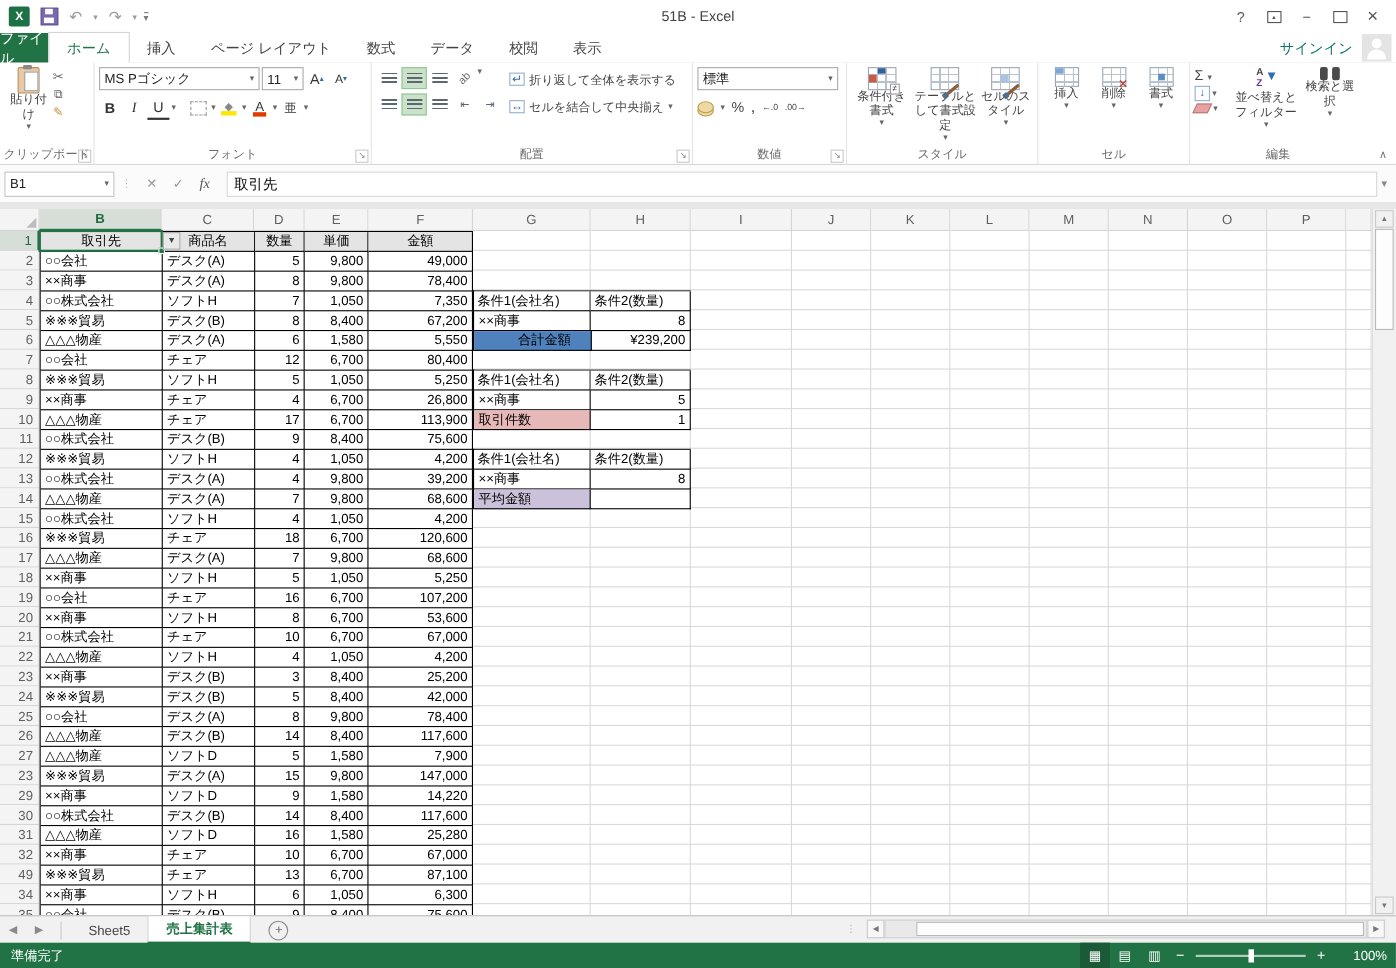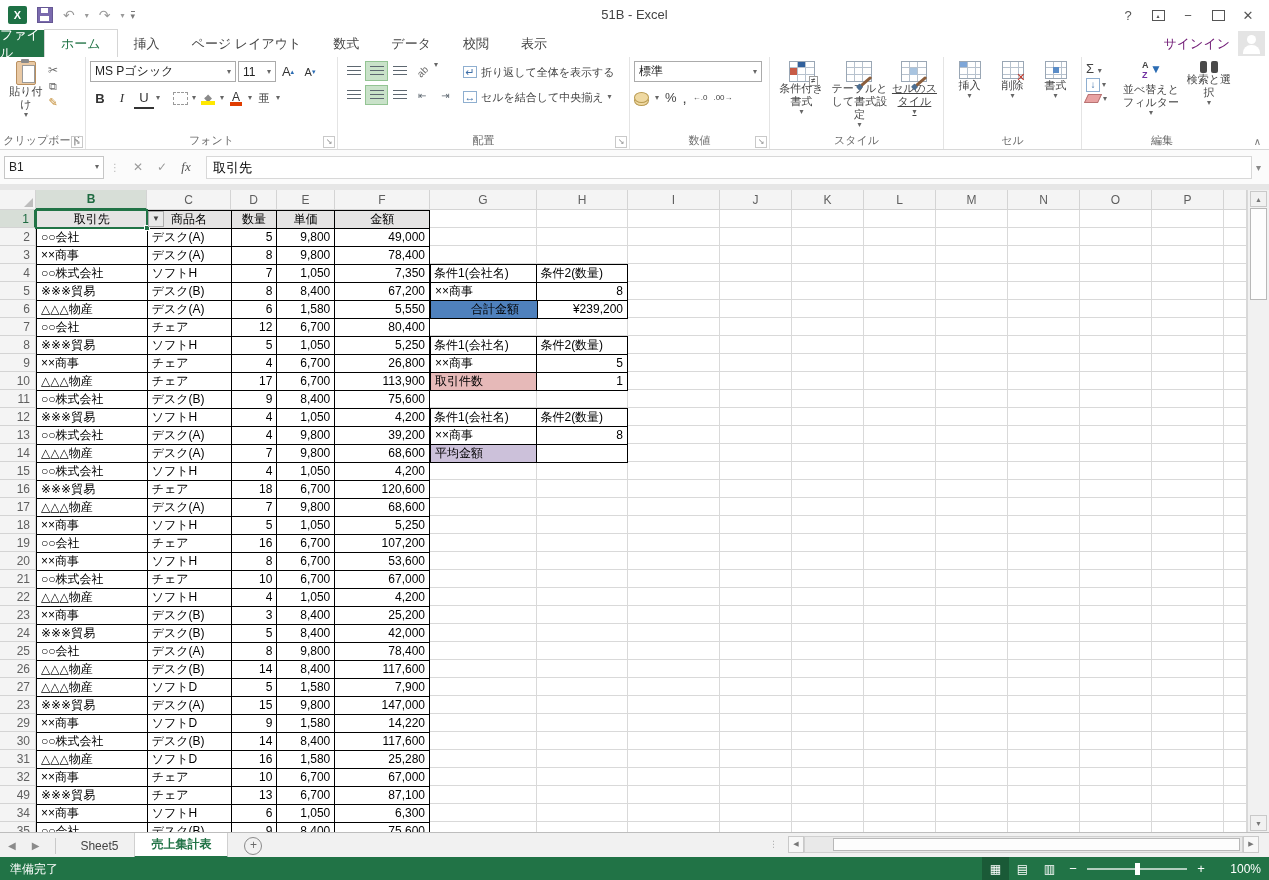--- a/index.html
+++ b/index.html
@@ -20,21 +20,21 @@
   .winbtns{position:absolute;right:6px;top:0;height:30px;display:flex;align-items:center;gap:0;}
   .winbtn{width:30px;height:24px;display:flex;align-items:center;justify-content:center;color:#555;font-size:13px;}
   .boxglyph{width:11px;height:9px;border:1px solid #555;display:inline-flex;align-items:center;justify-content:center;font-size:6px;color:#555;}
 
   
   #tabrow{position:absolute;left:0;top:30px;width:1269px;height:27px;background:#fff;border-bottom:1px solid #D5D5D5;display:flex;align-items:flex-end;}
   .filetab{width:44px;height:27px;background:#217346;color:#fff;font-size:13px;display:flex;align-items:center;justify-content:center;}
   .rtab{padding:0 16px;height:26px;display:flex;align-items:center;font-size:13px;color:#444;}
   .rtab.active{background:#fff;color:#217346;border:1px solid #D5D5D5;border-bottom:1px solid #fff;margin-bottom:-1px;height:27px;}
   #signin-area{position:absolute;right:4px;top:30px;height:27px;display:flex;align-items:center;gap:8px;}
-  #signin-label{font-size:13px;color:#701a75;}
+  #signin-label{font-size:13px;color:#0f766e;}
   .avatar{width:27px;height:25px;background:#E4E4E4;position:relative;}
   .avatar:before{content:"";position:absolute;left:9px;top:4px;width:9px;height:9px;border-radius:50%;background:#fff;}
   .avatar:after{content:"";position:absolute;left:5px;top:14px;width:17px;height:9px;border-radius:8px 8px 0 0;background:#fff;}
 
   
   #ribbon{position:absolute;left:0;top:57px;width:1269px;height:92px;background:#fff;border-bottom:1px solid #D8D8D8;display:flex;}
   .rgroup{position:relative;border-right:1px solid #E4E4E4;padding:4px 4px 16px 4px;box-sizing:border-box;}
   .glabel{position:absolute;bottom:1px;left:0;right:0;text-align:center;font-size:11px;color:#6B6B6B;}
   .lch{position:absolute;right:2px;bottom:1px;font-size:8px;color:#8a8a8a;width:10px;height:10px;border:1px solid #c9c9c9;line-height:9px;text-align:center;}
   .rbig{display:inline-flex;flex-direction:column;align-items:center;justify-content:flex-start;
@@ -336,21 +336,21 @@
         <span>条件付き書式</span>
         <span class="caret">▾</span>
       </div>
       <div class="rbig" style="width:62px;">
         <span class="grid-ic">
             <span class="brush"></span>
           </span>
         <span>テーブルとして書式設定</span>
         <span class="caret">▾</span>
       </div>
-      <div class="rbig" style="width:50px;text-decoration:underline;">
+      <div class="rbig" style="width:50px;">
         <span class="grid-ic">
             <span class="acc-cell"></span>
             <span class="brush"></span>
           </span>
         <span>セルのスタイル</span>
         <span class="caret">▾</span>
       </div>
     </div>
     <div class="glabel">スタイル</div>
   </div>

